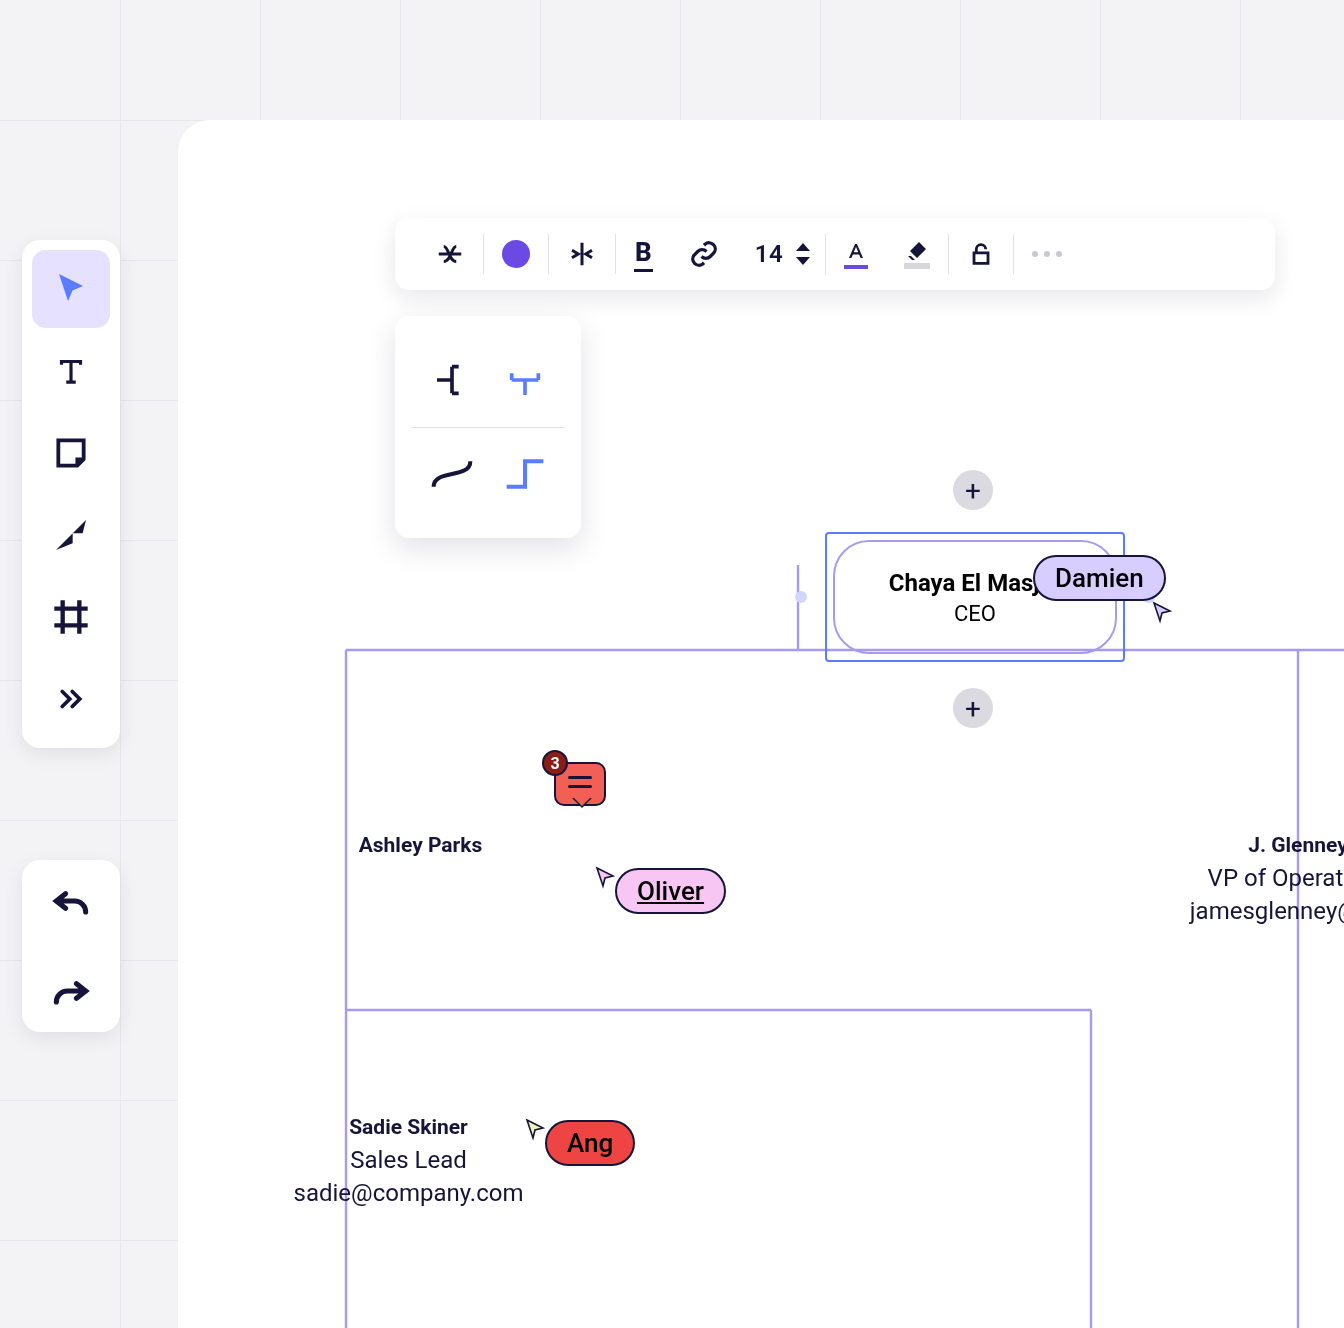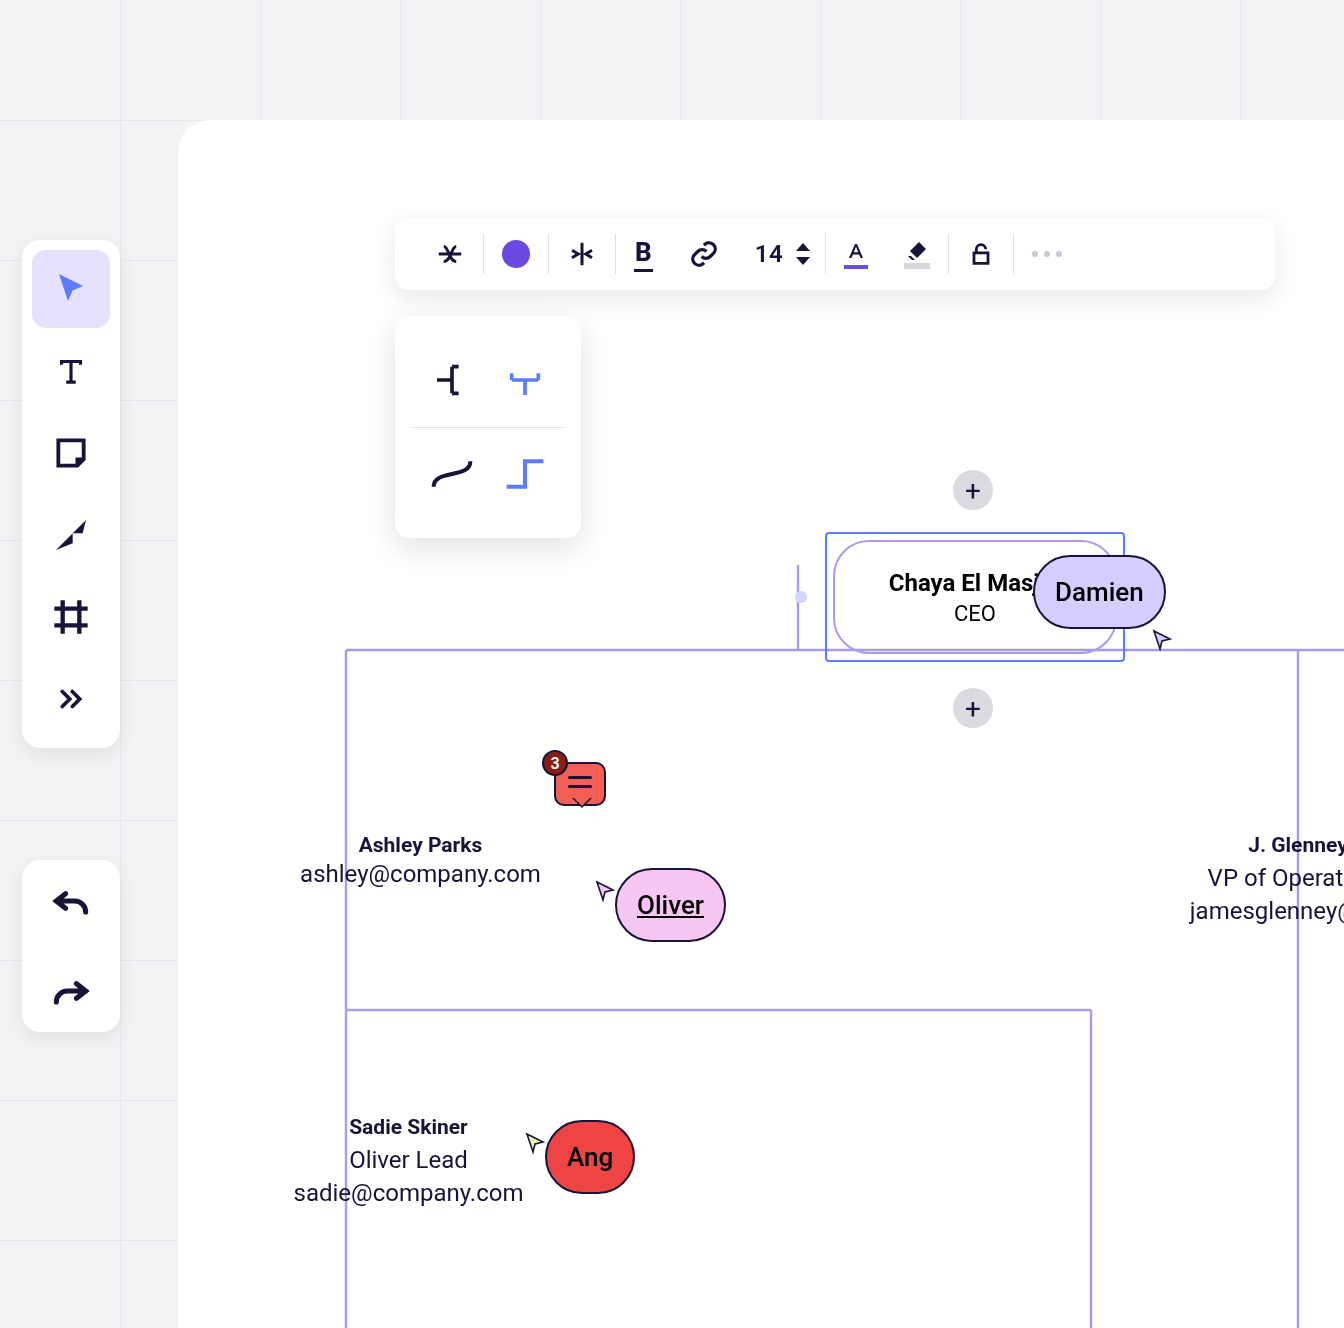--- a/index.html
+++ b/index.html
@@ -124,21 +124,21 @@
   display:flex;align-items:center;justify-content:center;
   font-size:28px;font-weight:400;cursor:pointer;
 }
 
 
 .cursor-label{
   position:absolute;display:flex;align-items:center;
 }
 .cursor-label .bubble{
   border:2px solid var(--dark);border-radius:999px;
-  padding:20px 20px;font-size:26px;font-weight:500;
+  padding:6px 20px;font-size:26px;font-weight:500;
 }
 .cursor-label .ptr{width:24px;height:24px;}
 .damien .bubble{background:#d7ceff;}
 .oliver .bubble{background:#f7c6f2;}
 .ang   .bubble{background:#ef4444;}
 
 
 .comment{
   position:absolute;left:552px;top:767px;
   width:52px;height:44px;background:#f15f55;border:2px solid var(--dark);
@@ -227,32 +227,31 @@
     <div class="sel-inner">
       <div class="name">Chaya El Masjar</div>
       <div class="role">CEO</div>
     </div>
   </div>
   <div class="add-btn" style="left:775px;top:350px;">+</div>
   <div class="add-btn" style="left:775px;top:568px;">+</div>
 
   <div class="node" style="left:40px;top:713px;width:405px;">
     <div class="name">Ashley Parks</div>
-    <div class="email">ashley@company.com</div>
   </div>
 
   <div class="node" style="left:960px;top:713px;width:320px;text-align:center;">
     <div class="name">J. Glenney</div>
     <div class="role">VP of Operations</div>
     <div class="email">jamesglenney@com</div>
   </div>
 
   <div class="node" style="left:28px;top:995px;width:405px;">
     <div class="name">Sadie Skiner</div>
-    <div class="role">Oliver Lead</div>
+    <div class="role">Sales Lead</div>
     <div class="email">sadie@company.com</div>
   </div>
 
 
   <div class="comment" style="left:376px;top:642px;">
     <div class="badge">3</div>
     <div class="lines">
         <span></span>
         <span></span>
       </div>

